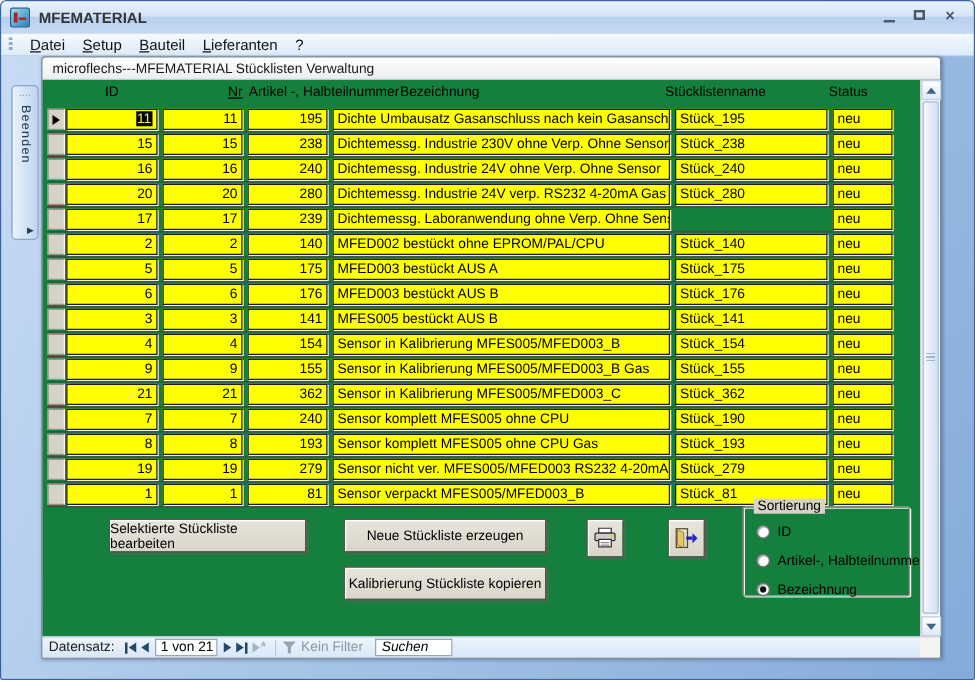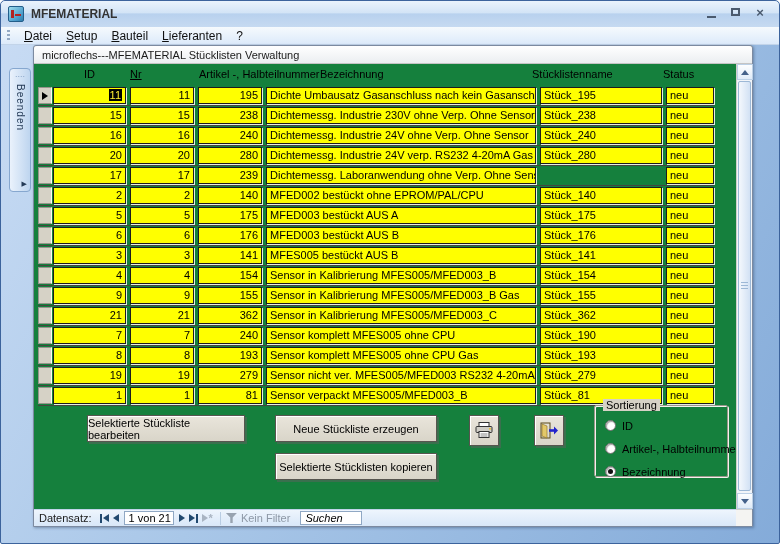--- a/index.html
+++ b/index.html
@@ -43,21 +43,21 @@
   .form{position:absolute;left:32px;top:44px;width:718px;height:480px;background:#d6d2c6;
        border:1px solid #7c8aa0;border-radius:3px 3px 0 0;box-shadow:1px 1px 3px rgba(30,50,80,.4);box-sizing:content-box;}
   .form-titlebar{position:absolute;left:0;top:0;right:0;height:18px;
        background:linear-gradient(#ffffff,#ebeef1);border-bottom:1px solid #c4c4c4;border-radius:3px 3px 0 0;
        font-size:11px;color:#1a1a1a;line-height:18px;padding-left:8px;box-sizing:border-box;}
   .form-body{position:absolute;left:0;top:18px;width:702px;height:445px;overflow:hidden;background:#15803d;}
 
   
   .hdr{position:absolute;top:4px;font-size:11px;color:#000;white-space:nowrap;}
   .hdr-id{left:19px;width:73px;text-align:center;}
-  .hdr-nr{left:96px;width:64px;text-align:left;text-decoration:underline;}
+  .hdr-nr{left:96px;width:64px;text-align:right;text-decoration:underline;}
   .hdr-art{left:165px;}
   .hdr-bez{left:286px;}
   .hdr-name{left:498px;}
   .hdr-status{left:629px;}
 
   
   .row{position:absolute;left:0;width:702px;height:20px;}
   .row::after{content:"";position:absolute;left:4px;width:676px;bottom:0;height:1px;background:#45443f;}
   .selector{position:absolute;left:4px;top:1px;width:14px;height:17px;background:#d6d2c6;
        border:1px solid #97948b;border-right-color:#fbf9f4;box-sizing:border-box;}
@@ -314,21 +314,21 @@
     <div class="cell c-nr">1</div>
     <div class="cell c-art">81</div>
     <div class="cell c-bez">Sensor verpackt MFES005/MFED003_B</div>
     <div class="cell c-name">Stück_81</div>
     <div class="cell c-status">neu</div>
   </div>
         </div>
 
       <div class="btn btn-edit">Selektierte Stückliste bearbeiten</div>
       <div class="btn btn-create">Neue Stückliste erzeugen</div>
-      <div class="btn btn-copy">Selektierte Stücklisten kopieren</div>
+      <div class="btn btn-copy">Kalibrierung Stückliste kopieren</div>
 
       <div class="btn btn-print">
         <svg width="20" height="17" viewBox="0 0 20 17">
           <rect x="5" y="0.5" width="10" height="4" fill="#ffffff" stroke="#333"></rect>
           <rect x="2" y="4.5" width="16" height="6" rx="1" fill="#cfcdc5" stroke="#333"></rect>
           <rect x="15" y="6" width="2" height="1.5" fill="#e8c43c"></rect>
           <rect x="5" y="9.5" width="10" height="6" fill="#ffffff" stroke="#333"></rect>
           <line x1="6.5" y1="12" x2="13.5" y2="12" stroke="#888"></line>
           <line x1="6.5" y1="14" x2="13.5" y2="14" stroke="#888"></line>
         </svg>

